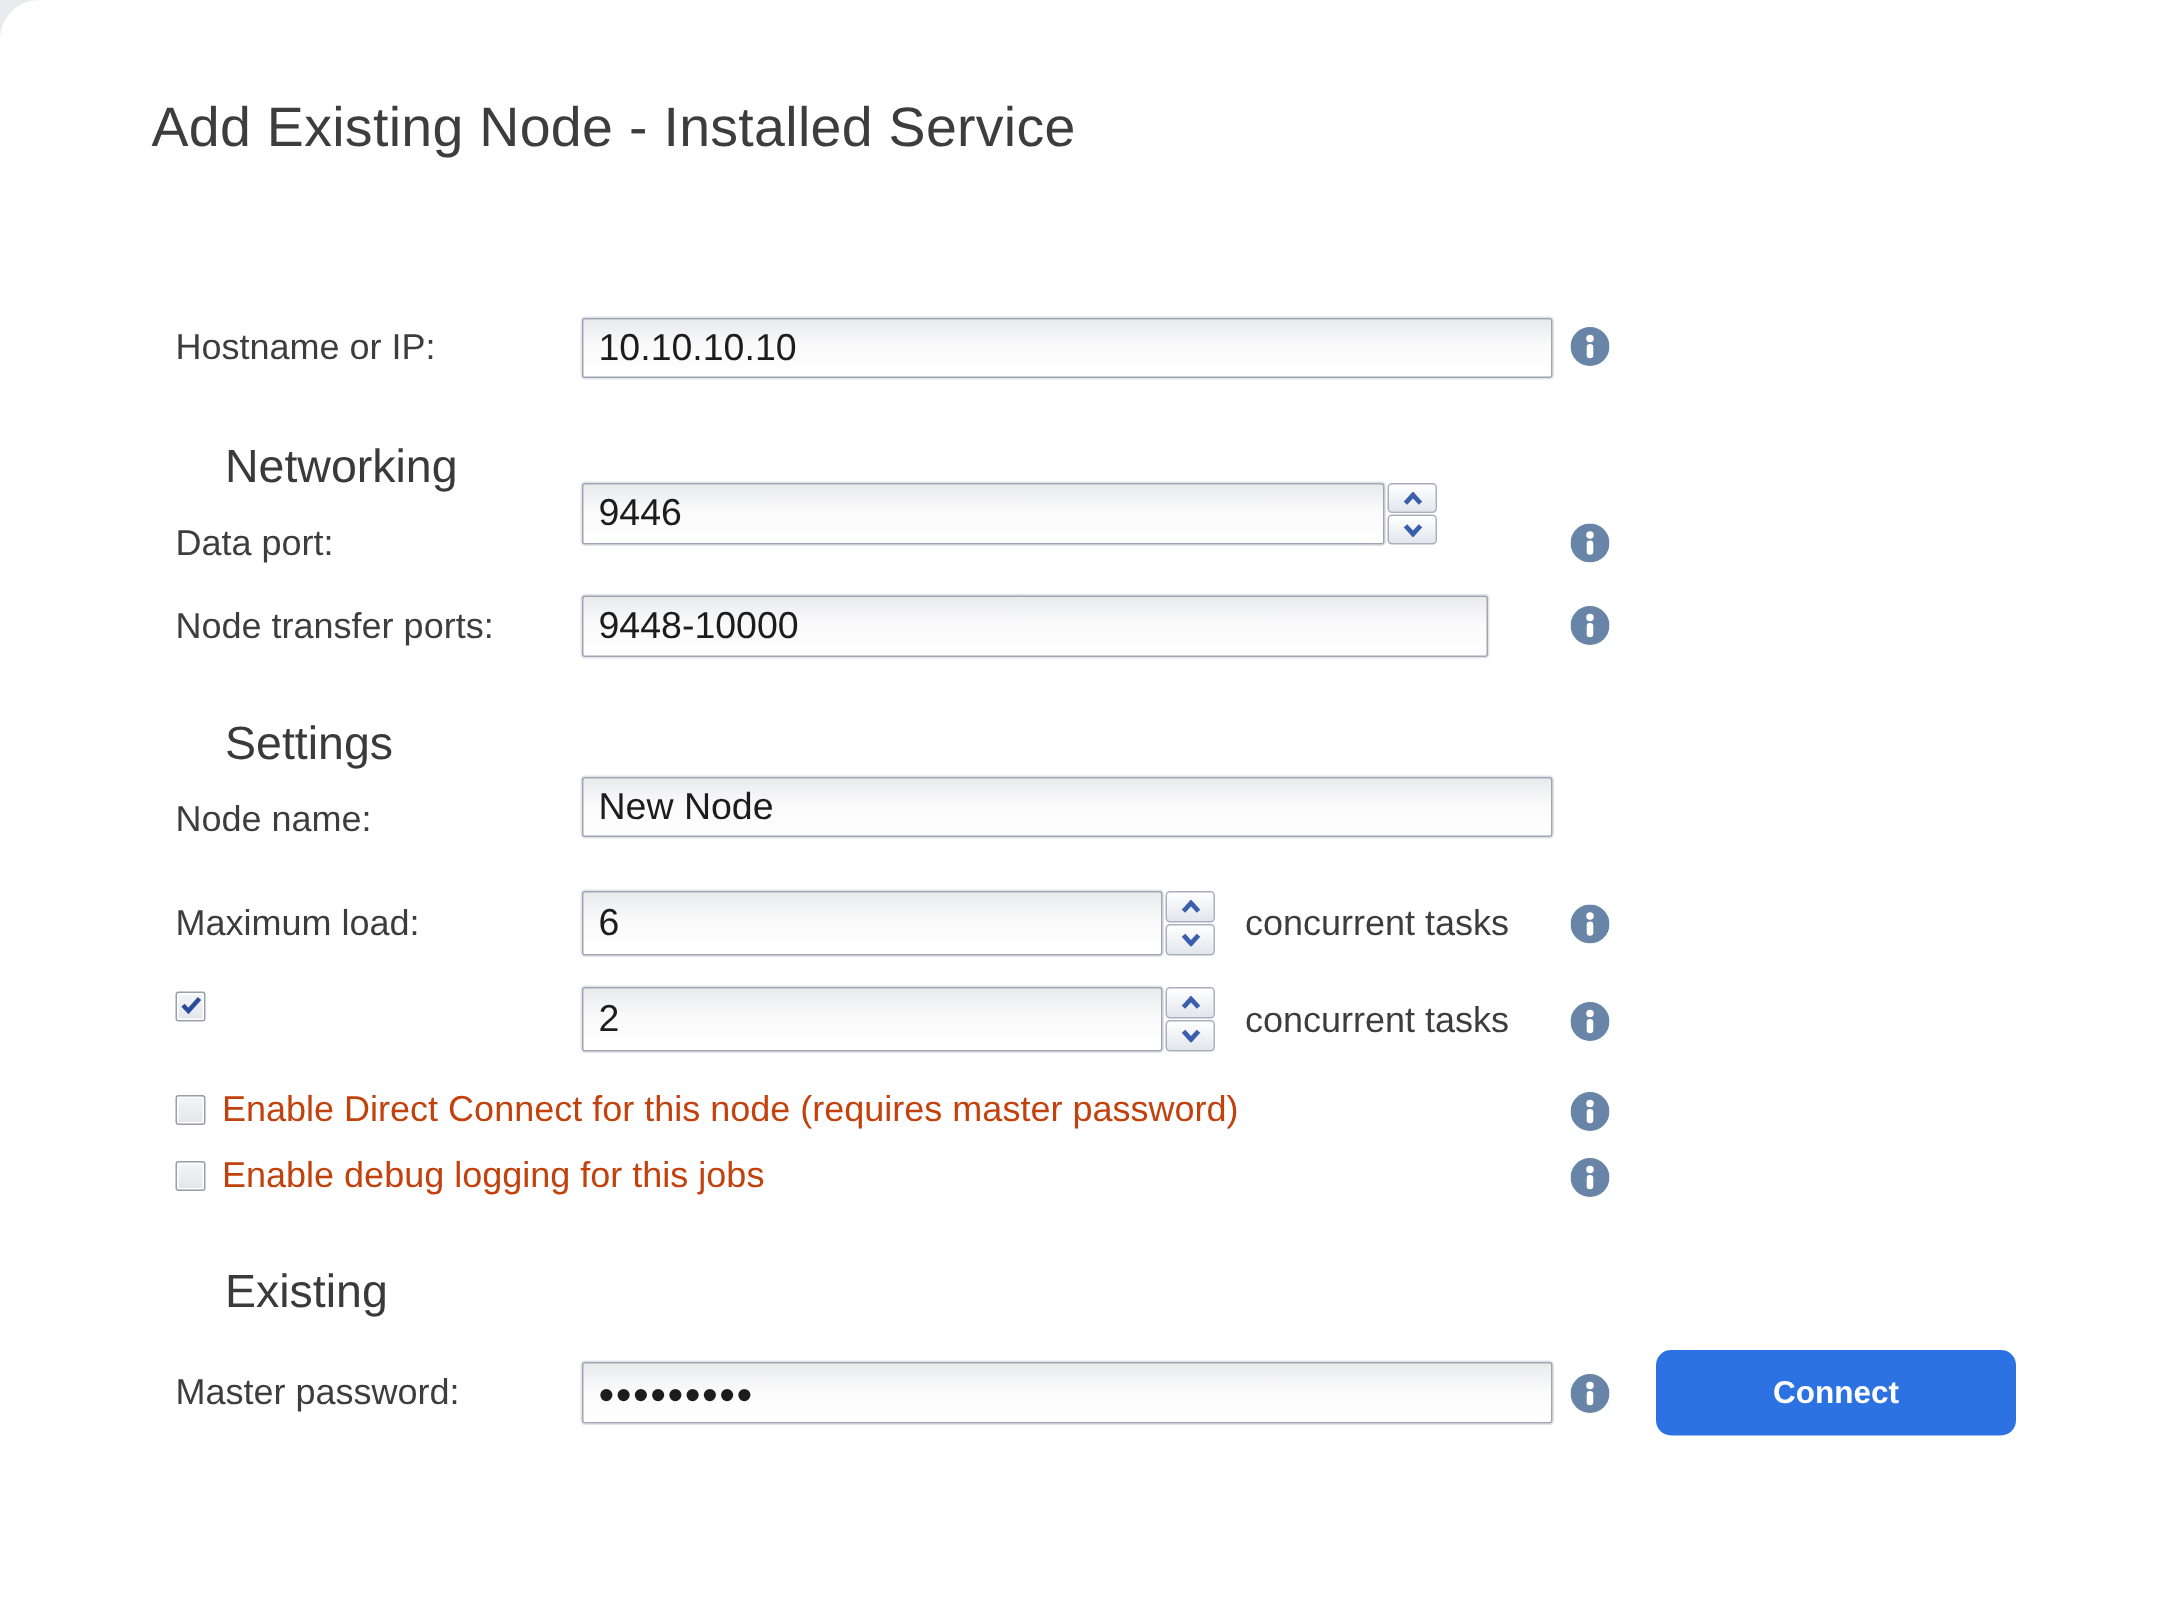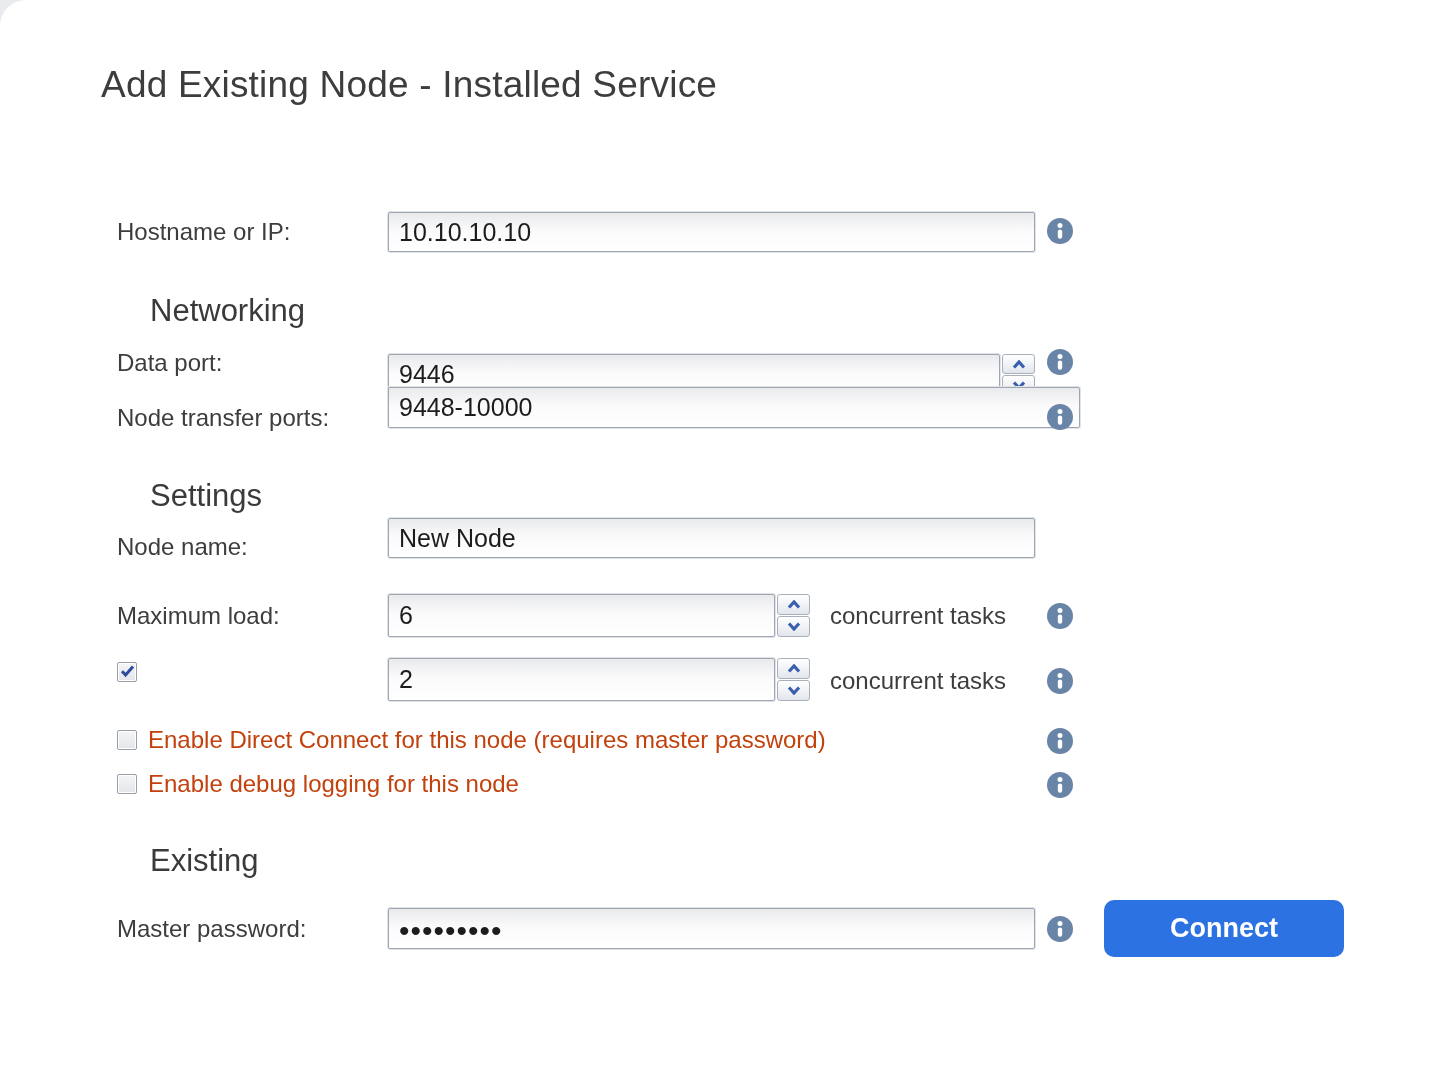--- a/index.html
+++ b/index.html
@@ -63,21 +63,21 @@
   }
   .cb svg { display:none; }
   .cb.checked svg { display:block; }
   .cb-wrap {
     position:absolute; left:117px; font-size:24px; color:#3d3d3d; line-height:34px;
   }
   .cb-wrap .cb { vertical-align:-3px; margin-right:9px; }
   .connect-btn {
     position:absolute; left:1104px; top:900px; width:240px; height:57px;
     background:#2d72e2; border:none; border-radius:10px;
-    color:#ffffff; font-size:27px; font-weight:bold; font-family:"Liberation Sans", sans-serif;
+    color:#ffffff; font-size:21px; font-weight:bold; font-family:"Liberation Sans", sans-serif;
     cursor:pointer;
   }
 </style>
 </head>
 <body>
 
 <div class="page">
 
   <div class="win-corner-bg"></div>
   <div class="win-corner-mask"></div>
@@ -96,21 +96,21 @@
     <svg width="26" height="26" viewBox="0 0 26 26">
         <circle cx="13" cy="13" r="13" fill="#6884a6"></circle>
         <circle cx="13" cy="7.6" r="2.5" fill="#fff"></circle>
         <rect x="10.8" y="11.4" width="4.4" height="9.4" rx="2.2" fill="#fff"></rect>
       </svg>
   </span>
 
   <div class="h2" style="top:293px">Networking</div>
 
   <div class="lbl" style="top:348px">Data port:</div>
-  <div class="field" style="left:388px; top:354px; width:647px; height:41px">
+  <div class="field" style="left:388px; top:322px; width:570px; height:41px">
     <div class="box">
       <input type="text" value="9446" style="">
     </div>
     <div class="spinner">
       <button class="spin-btn">
           <span><svg width="14" height="9" viewBox="0 0 14 9">
               <path d="M2 7.5 L7 2 L12 7.5" stroke="#3a5fae" stroke-width="3.2" fill="none"></path>
             </svg></span>
         </button>
       <button class="spin-btn">
@@ -122,21 +122,21 @@
   </div>
   <span class="info" style="top:349px">
     <svg width="26" height="26" viewBox="0 0 26 26">
         <circle cx="13" cy="13" r="13" fill="#6884a6"></circle>
         <circle cx="13" cy="7.6" r="2.5" fill="#fff"></circle>
         <rect x="10.8" y="11.4" width="4.4" height="9.4" rx="2.2" fill="#fff"></rect>
       </svg>
   </span>
 
   <div class="lbl" style="top:403px">Node transfer ports:</div>
-  <div class="field" style="left:388px; top:387px; width:692px; height:41px">
+  <div class="field" style="left:388px; top:397px; width:604px; height:41px">
     <div class="box">
       <input type="text" value="9448-10000" style="">
     </div>
   </div>
   <span class="info" style="top:404px">
     <svg width="26" height="26" viewBox="0 0 26 26">
         <circle cx="13" cy="13" r="13" fill="#6884a6"></circle>
         <circle cx="13" cy="7.6" r="2.5" fill="#fff"></circle>
         <rect x="10.8" y="11.4" width="4.4" height="9.4" rx="2.2" fill="#fff"></rect>
       </svg>
@@ -216,21 +216,21 @@
   <span class="info" style="top:728px">
     <svg width="26" height="26" viewBox="0 0 26 26">
         <circle cx="13" cy="13" r="13" fill="#6884a6"></circle>
         <circle cx="13" cy="7.6" r="2.5" fill="#fff"></circle>
         <rect x="10.8" y="11.4" width="4.4" height="9.4" rx="2.2" fill="#fff"></rect>
       </svg>
   </span>
 
   <label class="cbrow" style="top:770px">
       <span class="cb"></span>
-      <span>Enable debug logging for this node</span>
+      <span>Enable debug logging for this jobs</span>
     </label>
   <span class="info" style="top:772px">
     <svg width="26" height="26" viewBox="0 0 26 26">
         <circle cx="13" cy="13" r="13" fill="#6884a6"></circle>
         <circle cx="13" cy="7.6" r="2.5" fill="#fff"></circle>
         <rect x="10.8" y="11.4" width="4.4" height="9.4" rx="2.2" fill="#fff"></rect>
       </svg>
   </span>
 
   <div class="h2" style="top:843px">Existing</div>

